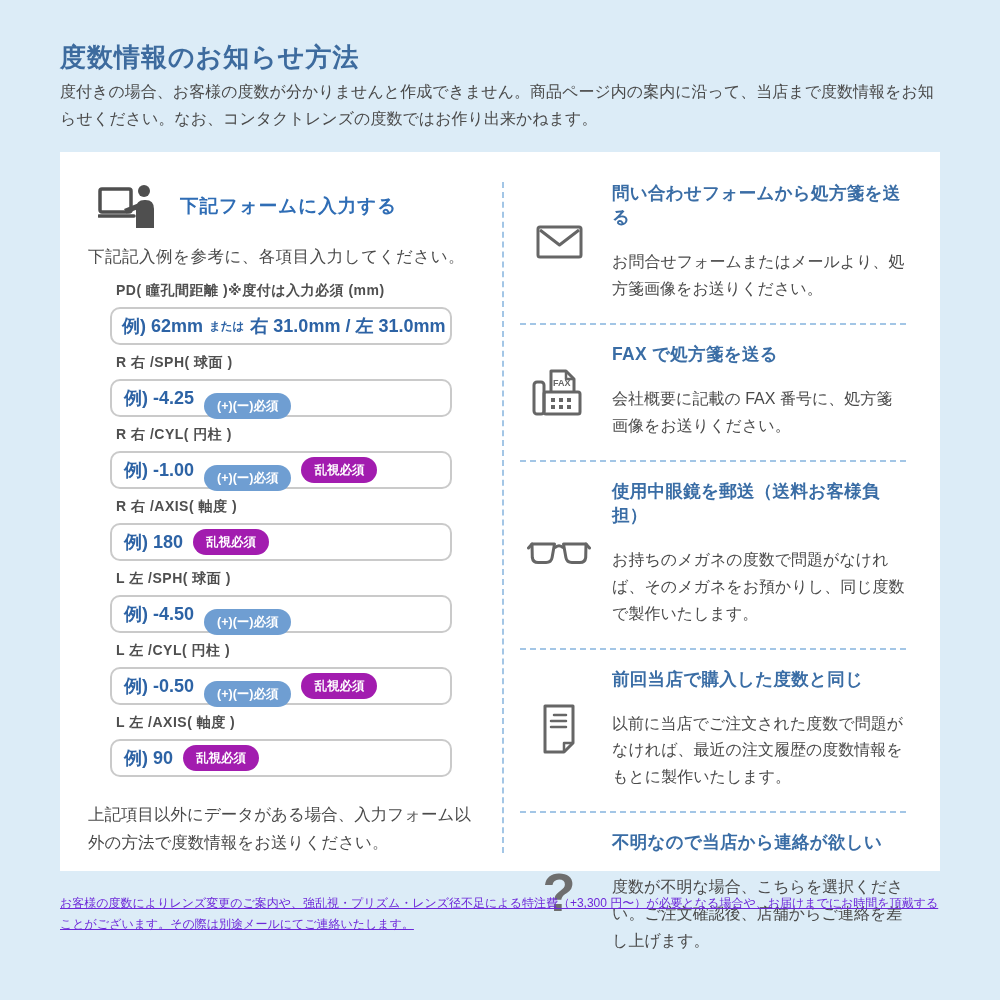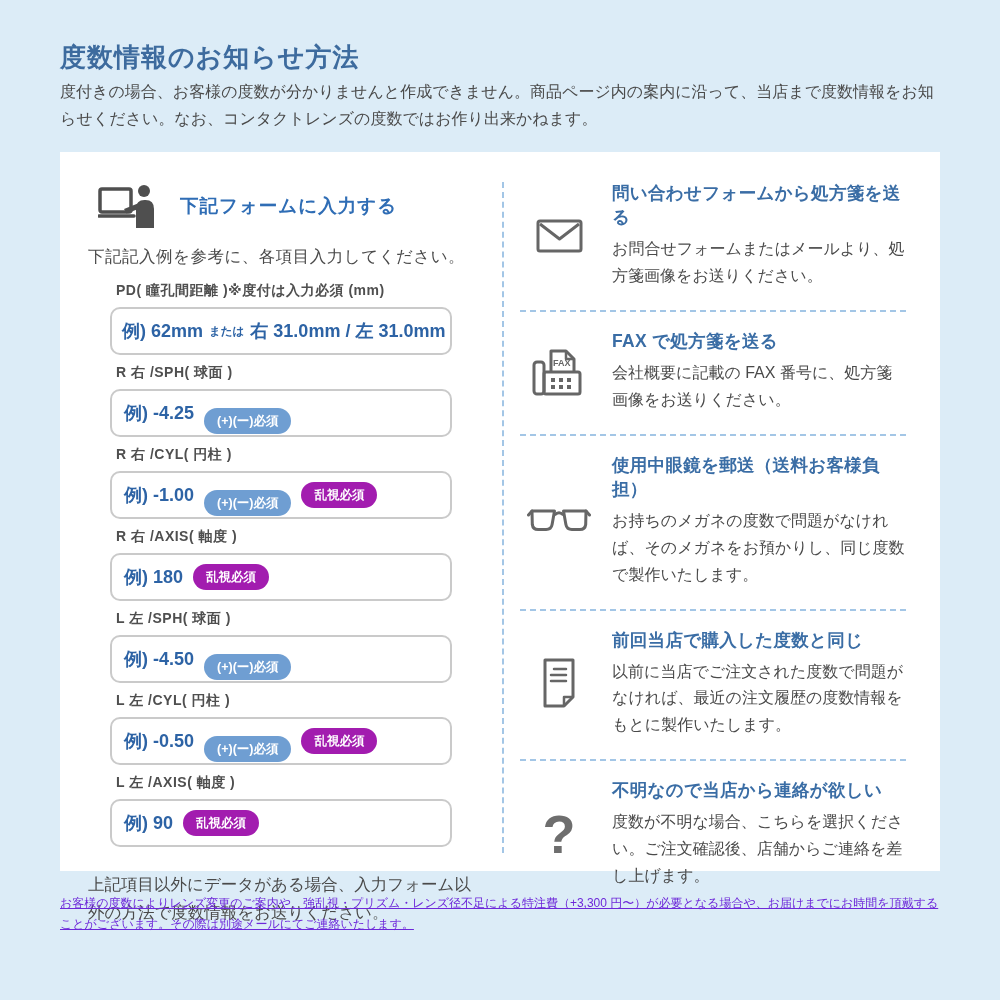--- a/index.html
+++ b/index.html
@@ -45,21 +45,21 @@
     font-size: 14px;
     font-weight: bold;
     color: #4f4f4f;
     margin: 9px 0 7px 6px;
     letter-spacing: 0.5px;
   }
   .field-box {
     background: #fff;
     border: 2px solid #cacaca;
     border-radius: 10px;
-    height: 48px;
+    height: 38px;
     display: flex;
     align-items: center;
     gap: 10px;
     padding: 0 12px;
   }
   .field-box.tight { gap: 6px; padding: 0 10px; }
   .example { font-size: 18px; font-weight: bold; color: #2d63a5; white-space: nowrap; }
   .example-small { font-size: 11.5px; font-weight: bold; color: #2d63a5; white-space: nowrap; }
   .badge {
     display: inline-flex;
@@ -111,20 +111,21 @@
     font-size: 17.5px;
     font-weight: bold;
     color: #3a6da5;
     margin-bottom: 7px;
     letter-spacing: 0.3px;
   }
   .section-body {
     font-size: 16px;
     line-height: 1.68;
     color: #4a4a4a;
+    margin-top: 20px;
   }
   .question-glyph {
     font-size: 54px;
     font-weight: bold;
     color: #6e6e6e;
     line-height: 1;
   }
 
   
   .footer {

